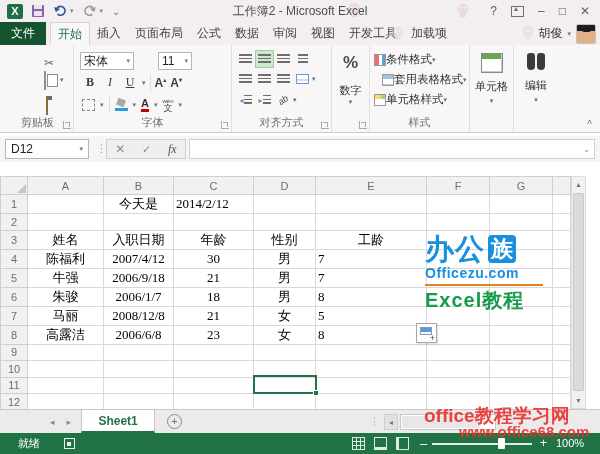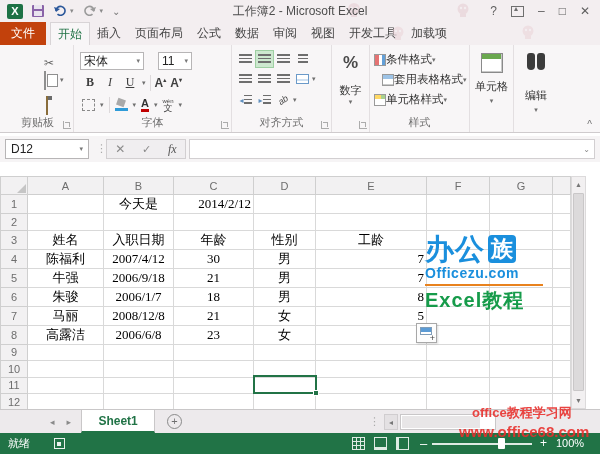--- a/index.html
+++ b/index.html
@@ -20,21 +20,21 @@
   .winctrl{margin-left:auto;display:flex;align-items:center;gap:14px;padding-right:10px;color:#5f5f5f;z-index:2}
   .winctrl span{font-size:12px;line-height:1}
   .ribopt{width:13px;height:11px;border:1px solid #6f6f6f;position:relative}
   .ribopt::after{content:"▴";position:absolute;left:2px;top:-2px;font-size:8px;color:#6f6f6f}
 
   
   .skull{position:absolute;z-index:0;opacity:.55}
 
   
   .tabbar{position:absolute;left:0;top:22px;width:600px;height:23px;background:#f3eef0;display:flex;align-items:stretch;font-size:12px;z-index:2}
-  .filetab{background:#c2410c;color:#fff;width:46px;display:flex;align-items:center;justify-content:center}
+  .filetab{background:#14532d;color:#fff;width:46px;display:flex;align-items:center;justify-content:center}
   .rtab{display:flex;align-items:center;padding:0 7px;color:#444;white-space:nowrap}
   .rtab.active{background:#f8f6f7;border:1px solid #d8d4d6;border-bottom:none;color:#217346}
   .usercluster{margin-left:auto;display:flex;align-items:center;gap:5px;padding-right:4px}
   .userdd{font-size:7px;color:#777}
   .avatar{width:20px;height:20px;border-radius:2px;background:linear-gradient(#1b1b1b 34%,#e0b088 34%);border:1px solid #c9c0c3;position:relative}
   .avatar::after{content:"";position:absolute;left:4px;top:3px;width:11px;height:4px;background:#1b1b1b;border-radius:0 0 4px 4px}
 
   
   .ribbon{position:absolute;left:0;top:45px;width:600px;height:88px;background:#f8f6f7;border-bottom:1px solid #cfcbcd;z-index:1}
   .rgroup{position:absolute;top:0;height:87px;border-right:1px solid #e3dfe1}
@@ -101,21 +101,21 @@
   
   .gridwrap{position:absolute;left:0;top:176px;width:570px;height:233px;z-index:1;background:#fff}
   table.sheet{border-collapse:collapse;table-layout:fixed;width:570px}
   table.sheet th,table.sheet td{border:1px solid #d9d9d9;overflow:hidden;white-space:nowrap}
   table.sheet th{background:#f2f1f2;border-color:#cfcfcf;font-weight:normal;font-size:11px;color:#6d6d6d;text-align:center}
   table.sheet td{font-family:"Liberation Serif",serif;font-size:13px;color:#000;padding:0 2px}
   tr.hdr{height:18px}
   tr.r{height:16.5px}
   th.selcol{background:#d8d8d8;border-bottom:2px solid #217346;color:#3c3c3c}
   th.selrow{background:#d8d8d8;border-right:2px solid #217346;color:#3c3c3c}
-  .ctr{text-align:center}.rgt{text-align:right}
+  .ctr{text-align:center}.rgt{text-align:left}
   .corner{position:relative}
   .corner::after{content:"";position:absolute;right:1px;bottom:1px;border-left:9px solid transparent;border-bottom:9px solid #c5c5c5}
 
   
   .selbox{position:absolute;left:253px;top:375px;width:64px;height:19px;border:2px solid #217346;z-index:20;background:transparent}
   .selbox .handle{position:absolute;right:-4px;bottom:-4px;width:6px;height:6px;background:#217346;border:1px solid #fff}
   
   .autofill{position:absolute;left:416px;top:323px;width:21px;height:20px;background:#fdfdfd;border:1px solid #a8a8a8;box-shadow:1px 1px 2px rgba(0,0,0,.15);z-index:25}
   .autofill .pic{position:absolute;left:3px;top:3px;width:12px;height:8px;border:1px solid #7f9db9;background:linear-gradient(#5b9bd5 0 4px,#fff 4px)}
   .autofill .plus{position:absolute;right:1px;bottom:-1px;font-size:9px;color:#444}
@@ -140,36 +140,36 @@
   .navarrows{display:flex;align-items:center;gap:12px;padding:0 10px 0 50px;color:#8a8a8a;font-size:9px}
   .sheettab{width:74px;background:#fff;border-left:1px solid #c9c7c8;border-right:1px solid #c9c7c8;border-bottom:2px solid #217346;color:#217346;font-weight:bold;display:flex;align-items:center;justify-content:center}
   .addsheet{width:15px;height:15px;border:1px solid #8a8a8a;border-radius:50%;color:#6f6f6f;font-size:11px;line-height:13px;text-align:center;align-self:center;margin-left:12px}
   .hsbdots{align-self:center;color:#aaa;font-size:11px;margin-left:auto;padding-right:4px}
   .hsb-left{align-self:center;width:14px;height:16px;text-align:center;font-size:8px;color:#777;line-height:16px;background:#e4e1e3;border:1px solid #d0cdcf}
   .hsb-track{align-self:center;width:96px;height:16px;background:#fff;border:1px solid #c9c7c8;margin-left:2px;position:relative}
   .hsb-track .thumb{position:absolute;left:1px;top:1px;width:78px;height:12px;background:#e8e6e7}
 
   
   .statusbar{position:absolute;left:0;top:433px;width:600px;height:21px;background:#217346;color:#fff;display:flex;align-items:center;font-size:11px;z-index:2}
-  .statusbar .ready{padding-left:8px}
+  .statusbar .ready{padding-left:18px}
   .macroic{width:11px;height:11px;border:1px solid #fff;margin-left:24px;position:relative;opacity:.9}
   .macroic::after{content:"";position:absolute;left:2px;bottom:2px;width:4px;height:4px;background:#fff}
   .viewic{width:13px;height:13px;border:1px solid #e9f2ec;position:absolute;top:4px;opacity:.95}
   .viewic.v1{left:352px;background:repeating-linear-gradient(90deg,transparent 0 3px,#e9f2ec 3px 4px),repeating-linear-gradient(transparent 0 3px,#e9f2ec 3px 4px)}
   .viewic.v2{left:374px;box-shadow:inset 0 -4px 0 -2px #e9f2ec}
   .viewic.v3{left:396px;box-shadow:inset 4px 0 0 -2px #e9f2ec}
   .zminus{position:absolute;left:420px;top:3px;font-size:13px}
   .ztrack{position:absolute;left:432px;top:10px;width:100px;height:1.5px;background:rgba(255,255,255,.85)}
   .zhandle{position:absolute;left:498px;top:5px;width:7px;height:11px;background:#fff;border-radius:1px}
   .zplus{position:absolute;left:540px;top:3px;font-size:12px}
   .zlevel{position:absolute;left:556px;top:4px}
 
   
   .footwm{position:absolute;z-index:60;color:rgba(232,48,44,.9);font-weight:bold;line-height:1}
-  .footwm.l1{left:472px;top:406px;font-size:13px}
+  .footwm.l1{left:424px;top:406px;font-size:19px}
   .footwm.l2{left:459px;top:424px;font-size:15px}
 </style>
 </head>
 <body>
 
 <div class="titlebar">
   <svg class="skull" style="left:345px;top:1px" width="18" height="18">
       <circle cx="9" cy="8" r="6" fill="#e6cdd2"></circle>
       <circle cx="6.5" cy="7" r="1.3" fill="#f3eef0"></circle>
       <circle cx="11.5" cy="7" r="1.3" fill="#f3eef0"></circle>
@@ -222,35 +222,40 @@
   <div class="filetab">文件</div>
   <div class="rtab active" style="margin-left:4px">开始</div>
   <div class="rtab">插入</div>
   <div class="rtab">页面布局</div>
   <div class="rtab">公式</div>
   <div class="rtab">数据</div>
   <div class="rtab">审阅</div>
   <div class="rtab">视图</div>
   <div class="rtab">开发工具</div>
   <div class="rtab">加载项</div>
+  <div class="usercluster">
+    <span>胡俊</span>
+    <span class="userdd">▾</span>
+    <span class="avatar"></span>
+  </div>
 </div>
 
 <div class="ribbon">
 
   <div class="rgroup" style="left:2px;width:72px">
     <div class="abs" style="left:42px;top:8px"><span style="font-size:12px;color:#5f5f5f">✂</span></div>
     <div class="abs" style="left:42px;top:27px"><span class="copyic"></span></div>
     <div class="abs" style="left:58px;top:31px;font-size:7px;color:#6f6f6f">▾</div>
     <div class="abs" style="left:44px;top:52px"><span class="brushic"></span></div>
     <div class="glabel">剪贴板</div>
     <div class="launcher"></div>
   </div>
 
   <div class="rgroup" style="left:74px;width:158px">
-    <div class="combo abs" style="left:6px;top:7px;width:64px">
+    <div class="combo abs" style="left:6px;top:7px;width:54px">
       <span>宋体</span>
         <span class="arrow">▾</span>
     </div>
     <div class="combo abs" style="left:84px;top:7px;width:34px">
       <span>11</span>
         <span class="arrow">▾</span>
     </div>
     <div class="abs" style="left:8px;top:29px;display:flex;align-items:center;gap:4px">
       <span class="miniB" style="font-weight:bold;font-family:'Liberation Serif',serif">B</span>
       <span class="miniB" style="font-style:italic;font-family:'Liberation Serif',serif">I</span>
@@ -356,21 +361,21 @@
     <div class="abs" style="left:0;top:8px;width:100%">
       <div class="cellsic"></div>
       <div style="text-align:center;font-size:11px;color:#333;margin-top:6px">单元格</div>
       <div style="text-align:center;font-size:7px;color:#6f6f6f;margin-top:3px">▾</div>
     </div>
   </div>
 
   <div class="rgroup" style="left:514px;width:44px;border-right:none">
     <div class="abs" style="left:0;top:8px;width:100%">
       <div class="binoc"></div>
-      <div style="text-align:center;font-size:11px;color:#333;margin-top:17px">编辑</div>
+      <div style="text-align:center;font-size:11px;color:#333;margin-top:7px">编辑</div>
       <div style="text-align:center;font-size:7px;color:#6f6f6f;margin-top:3px">▾</div>
     </div>
   </div>
 
   <div class="collapse">^</div>
 </div>
 
 <div class="fbar">
   <div class="namebox">
     <span>D12</span>

